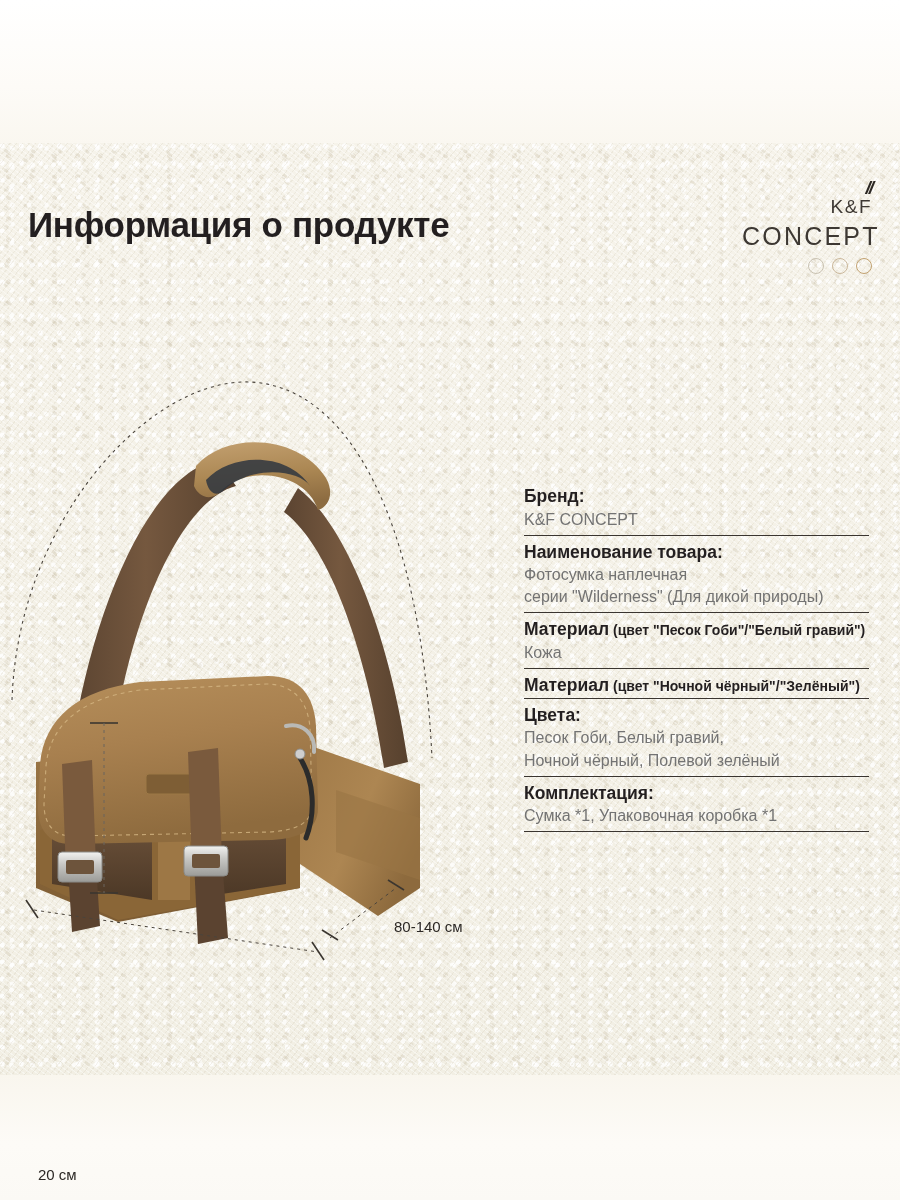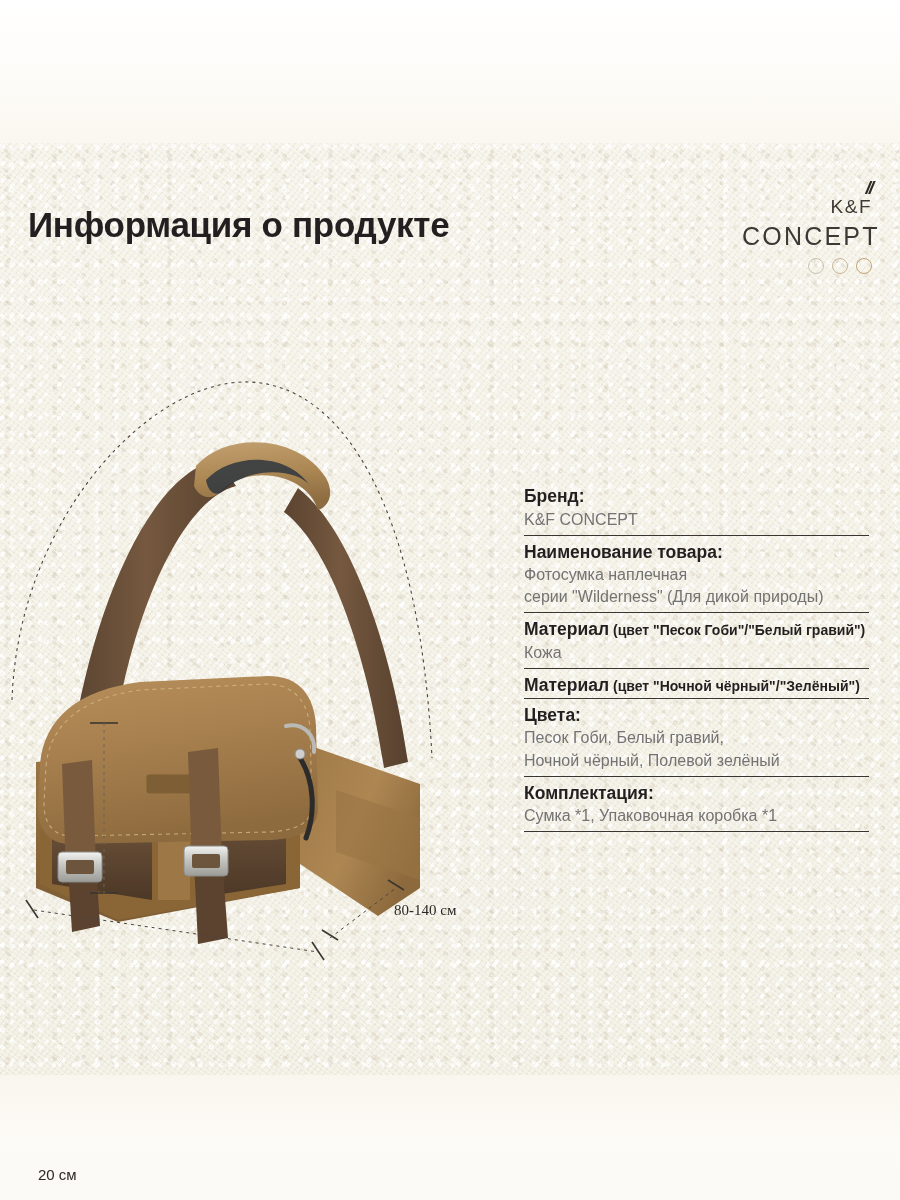--- a/index.html
+++ b/index.html
@@ -117,21 +117,21 @@
     width: 500px; height: 640px;
   }
   .bag-svg { position: absolute; left: 0; top: 0; }
 
   .dim-label {
     position: absolute;
     font-size: 15px;
     color: #2c2825;
     white-space: nowrap;
   }
-  .dim-strap { left: 394px; top: 542px; font-family: Liberation Serif, serif; }
+  .dim-strap { left: 394px; top: 558px; }
   .dim-height { left: 38px; top: 806px; }
 
   
   .spec-table {
     position: absolute;
     left: 517px; top: 485px;
     width: 363px;
     margin-left: 7px;
   }
   .spec-row { position: relative; }

